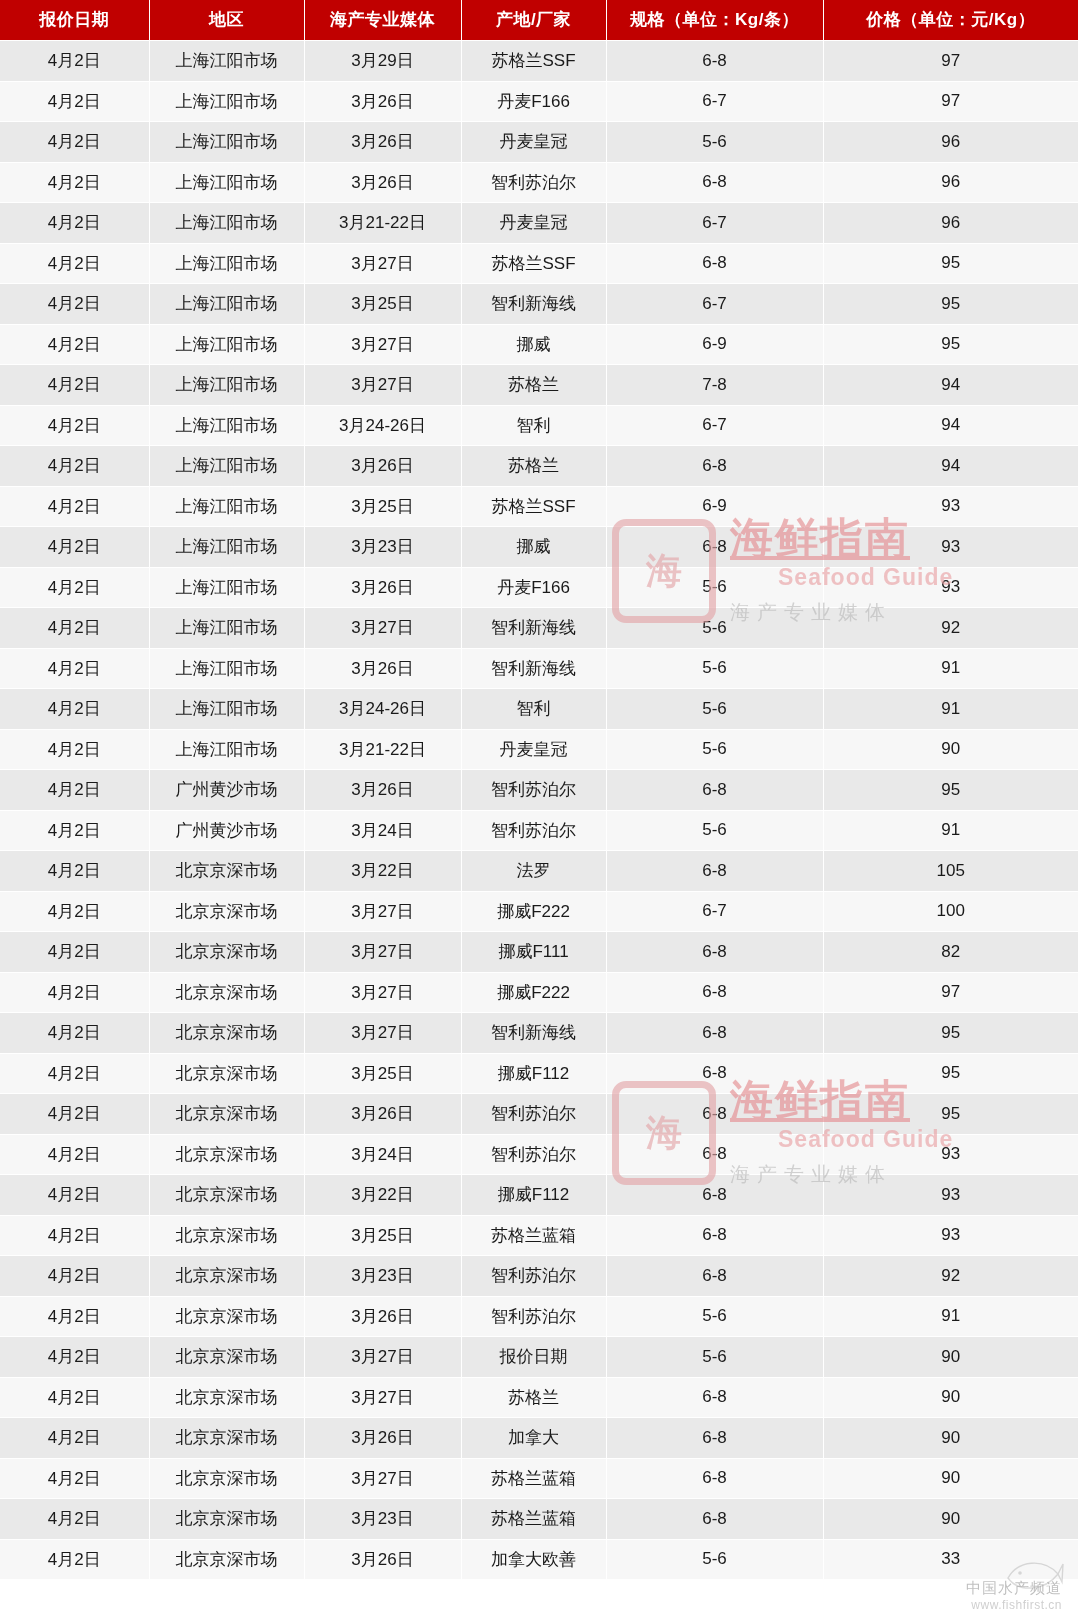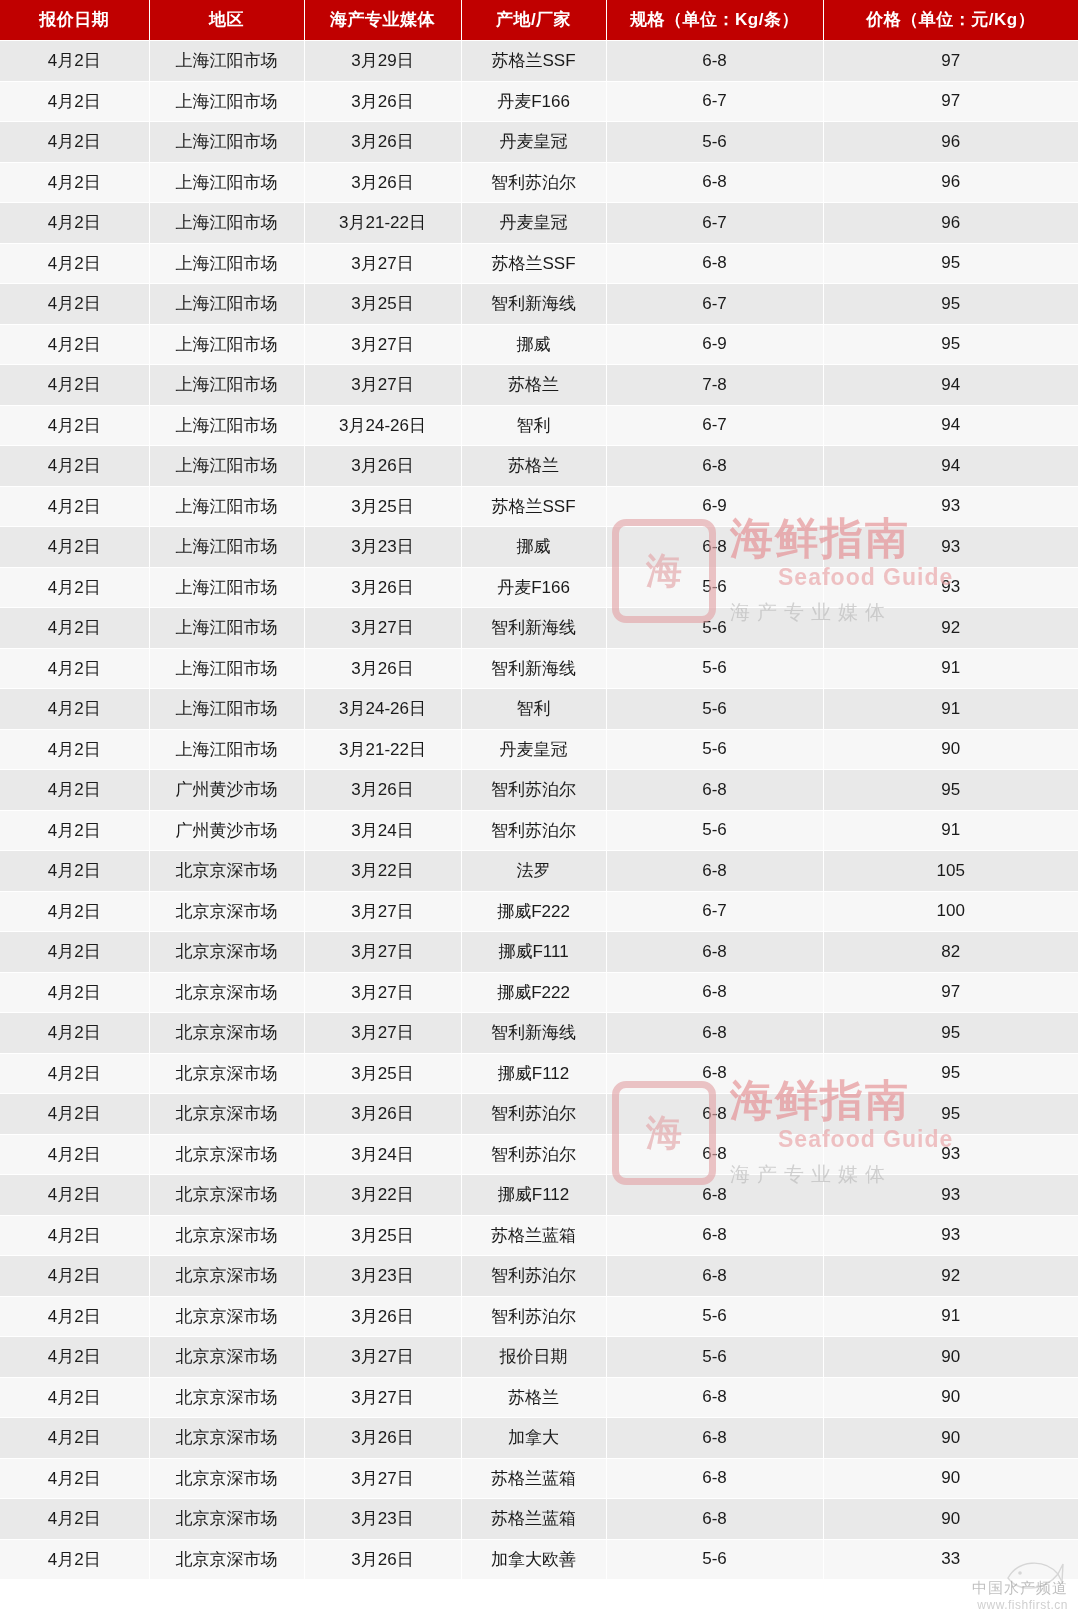--- a/index.html
+++ b/index.html
@@ -96,38 +96,39 @@
   }
   .wm-text {
     margin-left: 14px;
   }
   .wm-cn {
     color: #e58a8e;
     font-size: 43px;
     font-weight: bold;
     letter-spacing: 2px;
     line-height: 1.05;
+    text-decoration: underline;
   }
   .wm-en {
     color: #e9a0a3;
     font-size: 23px;
     font-weight: bold;
     letter-spacing: 1px;
     margin-top: 3px;
     margin-left: 48px;
   }
   .wm-sub {
     color: #b9b9b9;
     font-size: 20px;
     letter-spacing: 7px;
     margin-top: 8px;
   }
   .wm-corner {
     position: absolute;
-    right: 10px;
+    right: 16px;
     bottom: 6px;
     text-align: right;
     opacity: 0.55;
   }
   .wm-corner .cn {
     color: #8c8c8c;
     font-size: 15px;
     letter-spacing: 1px;
   }
   .wm-corner .url {

